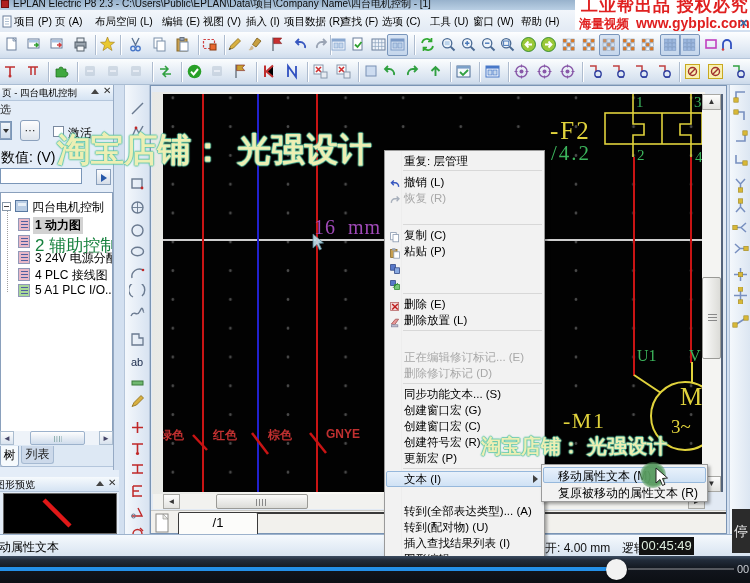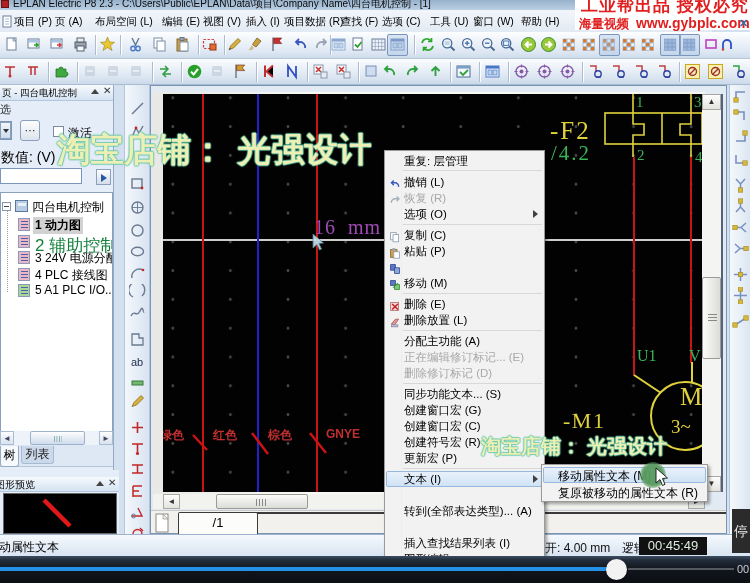--- a/index.html
+++ b/index.html
@@ -674,47 +674,40 @@
       </div>
       <div class="abs" style="left:4px;top:25px;width:12px;height:12px"><svg style="width:12px;height:12px" width="15" height="15" viewBox="0 0 15 15">
           <path d="M12 11 a4.5 4.5 0 0 0 -4.5 -5 H3.5 M6 3 L3 6 l3 3" fill="none" stroke="#3858c0" stroke-width="1.7"></path>
         </svg></div>
 <div class="mi dis" style="top:39px">
         <span class="t">恢复 (R)</span>
       </div>
       <div class="abs" style="left:4px;top:41px;width:12px;height:12px"><svg style="width:12px;height:12px" width="15" height="15" viewBox="0 0 15 15">
           <path d="M3 11 a4.5 4.5 0 0 1 4.5 -5 h4 M9.5 3 l3 3 -3 3" fill="none" stroke="#a8b0bc" stroke-width="1.7"></path>
         </svg></div>
-<div class="mi" style="top:55px">
-        <span class="t">选项 (O)</span>
-        <span class="sub"></span>
-      </div>
 <div class="msep" style="top:73px"></div>
 <div class="mi" style="top:76px">
         <span class="t">复制 (C)</span>
       </div>
       <div class="abs" style="left:4px;top:78px;width:12px;height:12px"><svg style="width:12px;height:12px" width="15" height="15" viewBox="0 0 15 15">
           <rect x="2" y="2" width="7" height="9" fill="#fff" stroke="#8a9ab0"></rect>
           <rect x="5" y="4.5" width="7" height="9" fill="#fff" stroke="#8a9ab0"></rect>
         </svg></div>
 <div class="mi" style="top:92px">
         <span class="t">粘贴 (P)</span>
       </div>
       <div class="abs" style="left:4px;top:94px;width:12px;height:12px"><svg style="width:12px;height:12px" width="15" height="15" viewBox="0 0 15 15">
           <rect x="2" y="3" width="8" height="10" fill="#c8a050" stroke="#8a6a28"></rect>
           <rect x="4" y="1.5" width="4" height="3" fill="#9aa4b4"></rect>
           <rect x="6" y="6" width="7" height="8" fill="#fff" stroke="#8a9ab0"></rect>
         </svg></div>
       <div class="abs" style="left:4px;top:110px;width:12px;height:12px"><svg style="width:12px;height:12px" width="15" height="15" viewBox="0 0 15 15">
           <rect x="2" y="2" width="6" height="7" fill="#5878c8" stroke="#304888"></rect>
           <rect x="7" y="6" width="6" height="7" fill="#88a8e0" stroke="#304888"></rect>
         </svg></div>
-<div class="mi" style="top:124px">
-        <span class="t">移动 (M)</span>
-      </div>
       <div class="abs" style="left:4px;top:126px;width:12px;height:12px"><svg style="width:12px;height:12px" width="15" height="15" viewBox="0 0 15 15">
           <rect x="2" y="2" width="6" height="6" fill="#5878c8" stroke="#304888"></rect>
           <rect x="7" y="7" width="6" height="6" fill="#78c878" stroke="#308830"></rect>
           <path d="M5 11 l6 -6" stroke="#208820" stroke-width="1.2"></path>
         </svg></div>
 <div class="msep" style="top:142px"></div>
 <div class="mi" style="top:145px">
         <span class="t">删除 (E)</span>
       </div>
       <div class="abs" style="left:4px;top:147px;width:12px;height:12px"><svg style="width:12px;height:12px" width="15" height="15" viewBox="0 0 15 15">
@@ -722,23 +715,20 @@
           <path d="M4 5 l7 7 M11 5 l-7 7" stroke="#c02020" stroke-width="1.8"></path>
         </svg></div>
 <div class="mi" style="top:161px">
         <span class="t">删除放置 (L)</span>
       </div>
       <div class="abs" style="left:4px;top:163px;width:12px;height:12px"><svg style="width:12px;height:12px" width="15" height="15" viewBox="0 0 15 15">
           <path d="M3 10 L8 4 h4 l-5 7z" fill="#e89898" stroke="#a05050"></path>
           <rect x="3" y="11" width="8" height="2.5" fill="#c8c8d8" stroke="#8888a0"></rect>
         </svg></div>
 <div class="msep" style="top:179px"></div>
-<div class="mi" style="top:182px">
-        <span class="t">分配主功能 (A)</span>
-      </div>
 <div class="mi dis" style="top:198px">
         <span class="t">正在编辑修订标记... (E)</span>
       </div>
 <div class="mi dis" style="top:214px">
         <span class="t">删除修订标记 (D)</span>
       </div>
 <div class="msep" style="top:232px"></div>
 <div class="mi" style="top:235px">
         <span class="t">同步功能文本... (S)</span>
       </div>
@@ -756,35 +746,38 @@
       </div>
 <div class="msep" style="top:317px"></div>
 <div class="abs" style="left:1px;top:320px;width:157px;height:16px;background:linear-gradient(180deg,#e8f1fb,#d0e2f5);border:1px solid #96b8dc;border-radius:2px"></div>
       <div class="mi" style="top:320px">
         <span class="t">文本 (I)</span>
         <span class="sub"></span>
       </div>
 <div class="mi" style="top:352px">
         <span class="t">转到(全部表达类型)... (A)</span>
       </div>
+<div class="mi" style="top:368px">
+        <span class="t">转到(配对物) (U)</span>
+      </div>
 <div class="mi" style="top:384px">
         <span class="t">插入查找结果列表 (I)</span>
       </div>
 <div class="mi" style="top:400px">
         <span class="t">图形编辑</span>
       </div>
 </div>
 <div class="abs" style="left:541px;top:464px;width:167px;height:38px;background:#f2f2f2;border:1px solid #9a9a9a;box-shadow:2px 2px 3px rgba(0,0,0,.35)">
 <div class="abs" style="left:1px;top:2px;width:163px;height:16px;background:linear-gradient(180deg,#e8f1fb,#d0e2f5);border:1px solid #96b8dc;border-radius:2px"></div>
 <div class="abs" style="left:16px;top:3px;font-size:12px;color:#000;white-space:nowrap">移动属性文本 (M)</div>
 <div class="abs" style="left:16px;top:20px;font-size:12px;color:#000;white-space:nowrap">复原被移动的属性文本 (R)</div>
 </div>
 <div class="abs" style="left:57px;top:128px;font-size:33.5px;font-weight:bold;color:#edefb4;text-shadow:1px 0 1px rgba(95,200,168,.85),-1px 0 1px rgba(95,200,168,.85),0 1px 1px rgba(95,200,168,.85),0 -1px 1px rgba(95,200,168,.85);white-space:nowrap;font-family:'Liberation Sans',sans-serif">淘宝店铺：<span style="padding-left:13px">光强设计</span></div>
 <div class="abs" style="left:481px;top:433px;font-size:20px;font-weight:bold;color:#edefb4;text-shadow:1px 0 1px rgba(95,200,168,.85),-1px 0 1px rgba(95,200,168,.85),0 1px 1px rgba(95,200,168,.85),0 -1px 1px rgba(95,200,168,.85);white-space:nowrap;font-family:'Liberation Sans',sans-serif">淘宝店铺：<span style="padding-left:6px">光强设计</span></div>
-<div class="abs" style="left:639px;top:537px;width:68px;height:18px;background:#111;color:#ddecdc;font-size:13px;line-height:18px;text-align:center;letter-spacing:0">00:45:49</div>
+<div class="abs" style="left:639px;top:537px;width:55px;height:18px;background:#111;color:#ddecdc;font-size:13px;line-height:18px;text-align:center;letter-spacing:0">00:45:49</div>
 <div class="abs" style="left:640px;top:462px;width:26px;height:26px;border-radius:50%;background:radial-gradient(circle,rgba(88,155,95,.95) 55%,rgba(88,155,95,.3) 75%,transparent 82%)"></div>
 <svg style="position:absolute;left:653px;top:467px;" width="16" height="21" viewBox="0 0 16 21">
       <path d="M3 1 L3 16 L7 12.5 L9.5 18.5 L12 17.3 L9.5 11.5 L14.5 11 Z" fill="#fff" stroke="#222" stroke-width="1"></path>
     </svg>
 <div class="abs" style="left:732px;top:509px;width:18px;height:44px;background:#2b2b2b;color:#e8e8e8;font-size:14px;text-align:center;line-height:44px">停</div>
 <div class="abs" style="left:0;top:556px;width:750px;height:27px;background:linear-gradient(180deg,#3d4e63 0%,#222c3a 15%,#11151c 50%,#0c0f14 100%)">
 <div class="abs" style="left:0;top:11px;width:608px;height:3.5px;background:#2490e8"></div>
 <div class="abs" style="left:628px;top:12px;width:106px;height:2px;background:#55585e"></div>
 <div class="abs" style="left:606px;top:3px;width:21px;height:21px;border-radius:50%;background:#f2f2f2;box-shadow:0 1px 2px rgba(0,0,0,.5)"></div>
 <div class="abs" style="left:737px;top:7px;font-size:11px;color:#c8ccd2">00:</div>

